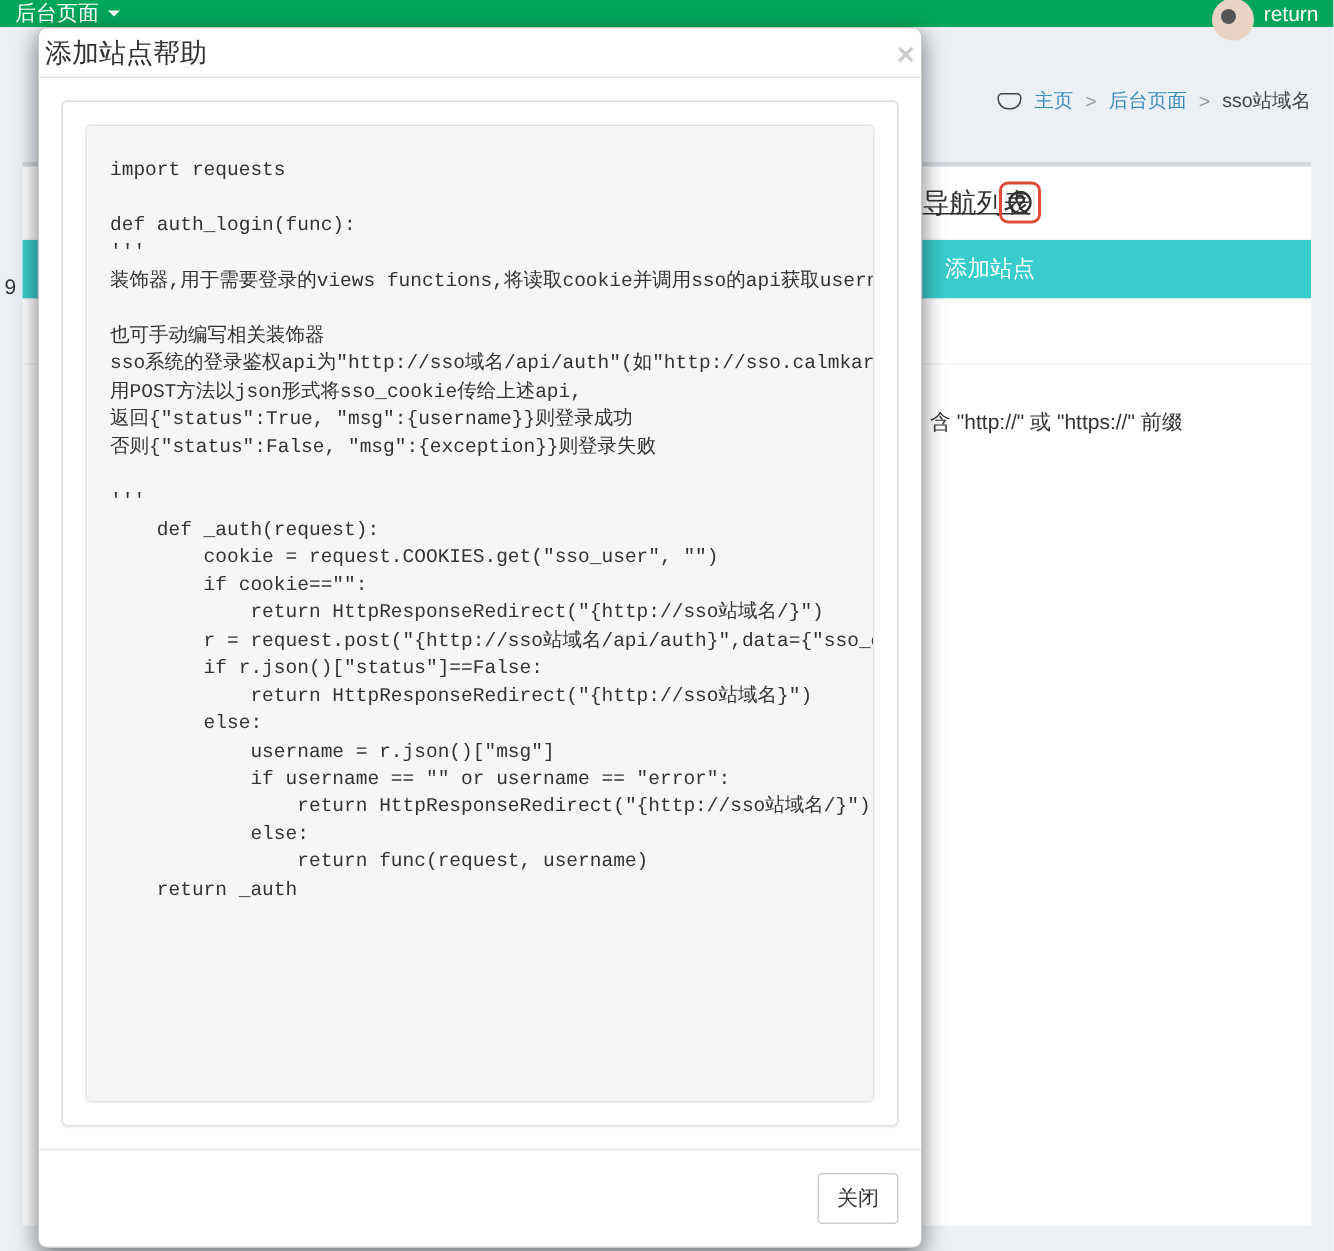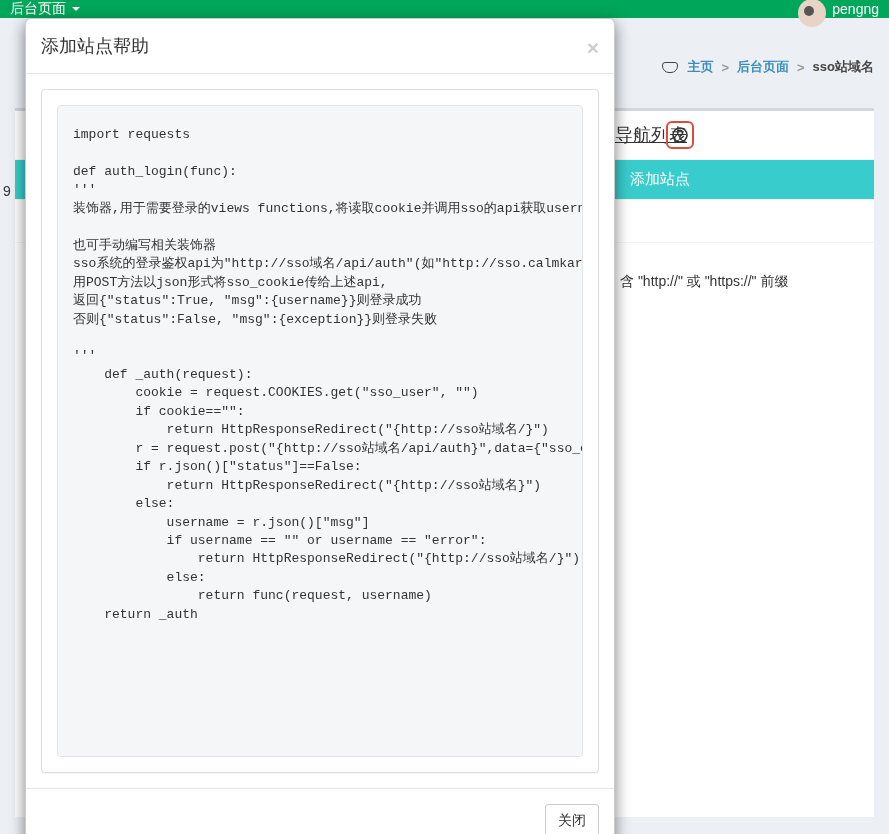--- a/index.html
+++ b/index.html
@@ -53,21 +53,21 @@
     }
 
     
     .page { position:absolute; top:18px; left:0; right:0; bottom:0; }
     .content-header {
       position:absolute;
       right:15px; top:40px;
       color:#444;
       font-size:13px;
     }
-    .breadcrumb { display:flex; gap:8px; align-items:center; color:#444;font-weight:bold; }
+    .breadcrumb { display:flex; gap:8px; align-items:center; color:#444; }
     .breadcrumb span.sep { color:#999; }
     .breadcrumb a { color:#3c8dbc; text-decoration:none; }
     .dash-icon {
       display:inline-block; width:14px; height:14px;
       position:relative; top:2px; margin-right:3px;
     }
     .dash-icon::before{
       content:""; position:absolute; left:0;top:0;
       width:14px;height:9px;border:1px solid #444;border-radius:3px 3px 7px 7px;
     }
@@ -133,21 +133,21 @@
     .modal {
       position:absolute;
       top:18px; left:25px;
       width:590px;
       background:#fff;
       border:1px solid rgba(0,0,0,0.2);
       border-radius:6px;
       box-shadow:0 5px 15px rgba(0,0,0,.5);
     }
     .modal-header{
-      padding:15px;
+      padding:4px;
       border-bottom:1px solid #e5e5e5;
       display:flex; align-items:flex-end; justify-content:space-between;gap:16px;
     }
     .modal-title{ font-size:18px; font-weight:500; color:#333;}
     .close-x{
       font-size:21px; font-weight:700;
       color:#000; opacity:.2;
       cursor:pointer;
       line-height:1;
     }
@@ -208,21 +208,21 @@
 </head>
 <body>
 
 <div class="topbar">
   <div class="nav-left">
     <span>后台页面</span>
     <span class="caret"></span>
   </div>
   <div class="nav-right">
     <span class="avatar"></span>
-    <span>pengng</span>
+    <span>return</span>
   </div>
 </div>
 
 <div class="page">
 
   <div class="content-header">
     <div class="breadcrumb">
       <span class="dash-icon"></span>
       <a href="#">主页</a>
       <span class="sep">&gt;</span>

